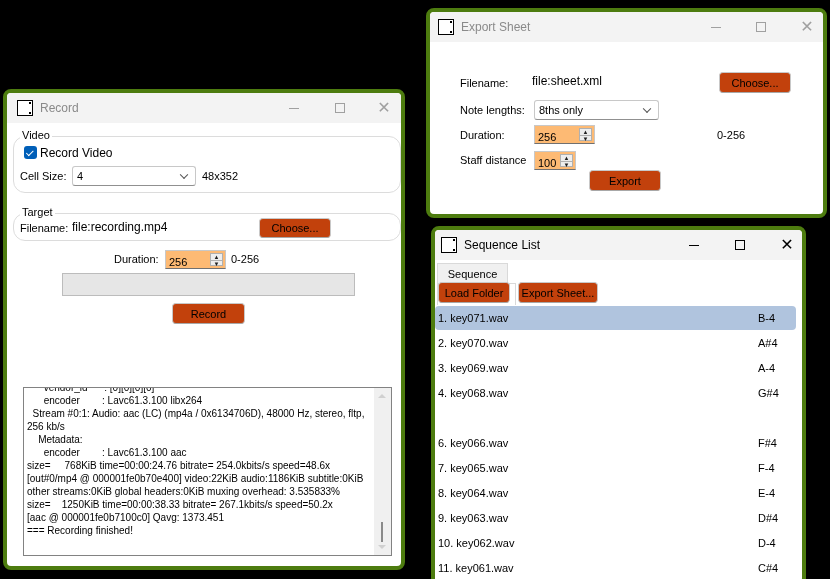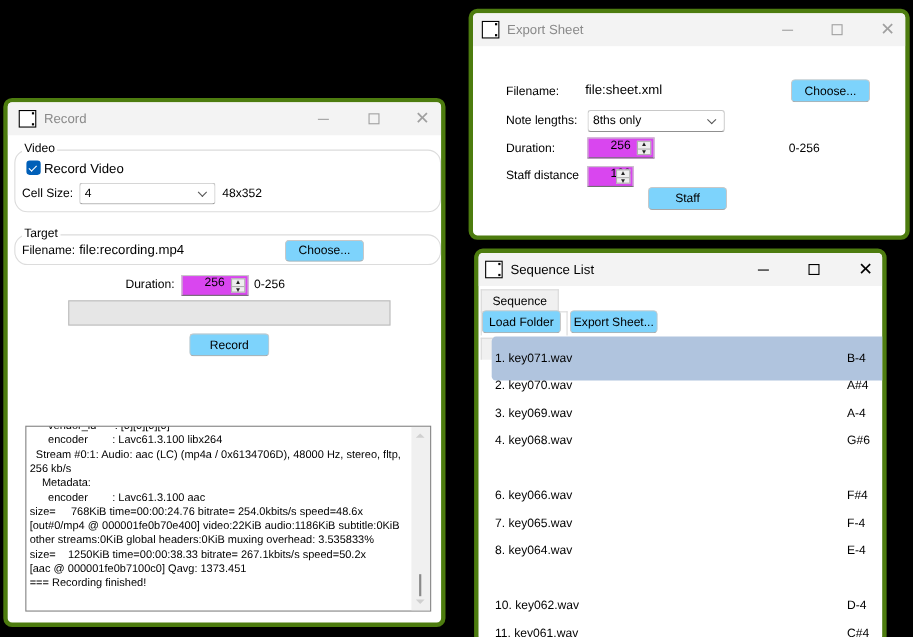--- a/index.html
+++ b/index.html
@@ -26,31 +26,31 @@
   .wctl { position: absolute; top: 0; height: 30px; width: 46px; display: flex; align-items: center; justify-content: center; color: #a0a0a0; font-size: 14px; }
   .wctl.active { color: #000; }
   .min-glyph { width: 10px; height: 1px; background: currentColor; }
   .max-glyph { width: 10px; height: 10px; border: 1px solid currentColor; }
   .close-glyph { font-size: 16px; line-height: 1; font-family: "DejaVu Sans", sans-serif; }
 
   .groupbox { position: absolute; border: 1px solid #dcdcdc; border-radius: 12px; }
   .group-title { position: absolute; top: -8px; left: 6px; background: #fff; padding: 0 2px; font-size: 11px; }
   .label { position: absolute; font-size: 11px; white-space: nowrap; }
   .btn {
-    position: absolute; border: 1px solid #c8c8c8; border-bottom-color: #a8a8a8; border-radius: 4px; background: #7dd3fc;
+    position: absolute; border: 1px solid #c8c8c8; border-bottom-color: #a8a8a8; border-radius: 4px; background: #c2410c;
     font-size: 11px; display: flex; align-items: center; justify-content: center; white-space: nowrap;
   }
   .combo {
     position: absolute; border: 1px solid #c8c8c8; border-bottom-color: #909090; border-radius: 3px; background: #fff;
     font-size: 11px; display: flex; align-items: center; padding-left: 4px;
   }
   .combo .chev { position: absolute; right: 8px; top: 50%; width: 6px; height: 6px; border-right: 1px solid #555; border-bottom: 1px solid #555; transform: translateY(-70%) rotate(45deg); }
   .spin {
-    position: absolute; border: 1px solid #c8c8c8; border-bottom-color: #707070; background: #d946ef; font-size: 11px;
-    display: flex; align-items: flex-start; padding-left: 20px;
+    position: absolute; border: 1px solid #c8c8c8; border-bottom-color: #707070; background: #fdba74; font-size: 11px;
+    display: flex; align-items: flex-end; padding-left: 3px;
   }
   .spin .arrows {
     position: absolute; right: 2px; top: 2px; bottom: 2px; width: 13px; border: 1px solid #b0b0b0; background: #eee; display: flex; flex-direction: column;
   }
   .spin .arrows span { flex: 1; display: flex; align-items: center; justify-content: center; font-size: 6px; line-height: 1; color: #222; }
   .spin .arrows span + span { border-top: 1px solid #b0b0b0; }
 
   .checkbox {
     position: absolute; width: 13px; height: 13px; background: #005fb8; border-radius: 3px; display: flex; align-items: center; justify-content: center;
   }
@@ -68,21 +68,21 @@
   .vscroll { position: absolute; right: 0; top: 0; bottom: 0; width: 17px; background: #f0f0f0; }
   .vscroll .up, .vscroll .down { position: absolute; left: 4px; width: 0; height: 0; border-left: 4px solid transparent; border-right: 4px solid transparent; }
   .vscroll .up { top: 6px; border-bottom: 4px solid #d0d0d0; }
   .vscroll .down { bottom: 6px; border-top: 4px solid #d0d0d0; }
   .vscroll .thumb { position: absolute; left: 7px; width: 2px; background: #8a8a8a; }
 
   .tabs { position: absolute; display: flex; flex-direction: column; }
   .tab { height: 20px; border: 1px solid #d9d9d9; border-bottom: none; background: #f0f0f0; font-size: 11px; display: flex; align-items: center; justify-content: center; margin-top: 2px; }
   .tab.selected { background: #fff; margin-top: 0; height: 22px; }
 
-  .list-row { position: absolute; left: 0; height: 40px; display: flex; align-items: center; font-size: 11px; margin-left: 12px; }
+  .list-row { position: absolute; left: 0; height: 24px; display: flex; align-items: center; font-size: 11px; }
   .list-row.selected { background: #b0c4de; border-radius: 4px; }
   .list-row .name { position: absolute; left: 3px; }
   .list-row .note { position: absolute; left: 323px; }
 </style>
 </head>
 <body>
 
 <div class="win" style="left:3px; top:89px; width:402px; height:481px;">
   <div class="titlebar">
     <div class="app-icon"></div>
@@ -180,21 +180,21 @@
 
   <span class="label" style="left:30px; top:142px;">Staff distance</span>
   <div class="spin" style="left:104px; top:139px; width:42px; height:19px;">
     <span>100</span>
     <div class="arrows">
         <span>▲</span>
         <span>▼</span>
       </div>
   </div>
 
-  <div class="btn" style="left:159px; top:158px; width:72px; height:21px;">Staff</div>
+  <div class="btn" style="left:159px; top:158px; width:72px; height:21px;">Export</div>
 </div>
 
 <div class="win" style="left:431px; top:226px; width:375px; height:360px;">
   <div class="titlebar">
     <div class="app-icon" style="margin-left:6px;"></div>
     <span class="title active">Sequence List</span>
     <div class="wctl active" style="left:236px;">
         <div class="min-glyph"></div>
       </div>
     <div class="wctl active" style="left:282px;">
@@ -222,34 +222,38 @@
       <div class="list-row" style="top: 25px; width: 361px;">
         <span class="name">2. key070.wav</span>
         <span class="note">A#4</span>
       </div>
       <div class="list-row" style="top: 50px; width: 361px;">
         <span class="name">3. key069.wav</span>
         <span class="note">A-4</span>
       </div>
       <div class="list-row" style="top: 75px; width: 361px;">
         <span class="name">4. key068.wav</span>
-        <span class="note">G#6</span>
+        <span class="note">G#4</span>
       </div>
       <div class="list-row" style="top: 125px; width: 361px;">
         <span class="name">6. key066.wav</span>
         <span class="note">F#4</span>
       </div>
       <div class="list-row" style="top: 150px; width: 361px;">
         <span class="name">7. key065.wav</span>
         <span class="note">F-4</span>
       </div>
       <div class="list-row" style="top: 175px; width: 361px;">
         <span class="name">8. key064.wav</span>
         <span class="note">E-4</span>
       </div>
+      <div class="list-row" style="top: 200px; width: 361px;">
+        <span class="name">9. key063.wav</span>
+        <span class="note">D#4</span>
+      </div>
       <div class="list-row" style="top: 225px; width: 361px;">
         <span class="name">10. key062.wav</span>
         <span class="note">D-4</span>
       </div>
       <div class="list-row" style="top: 250px; width: 361px;">
         <span class="name">11. key061.wav</span>
         <span class="note">C#4</span>
       </div>
     </div>
 </div>

